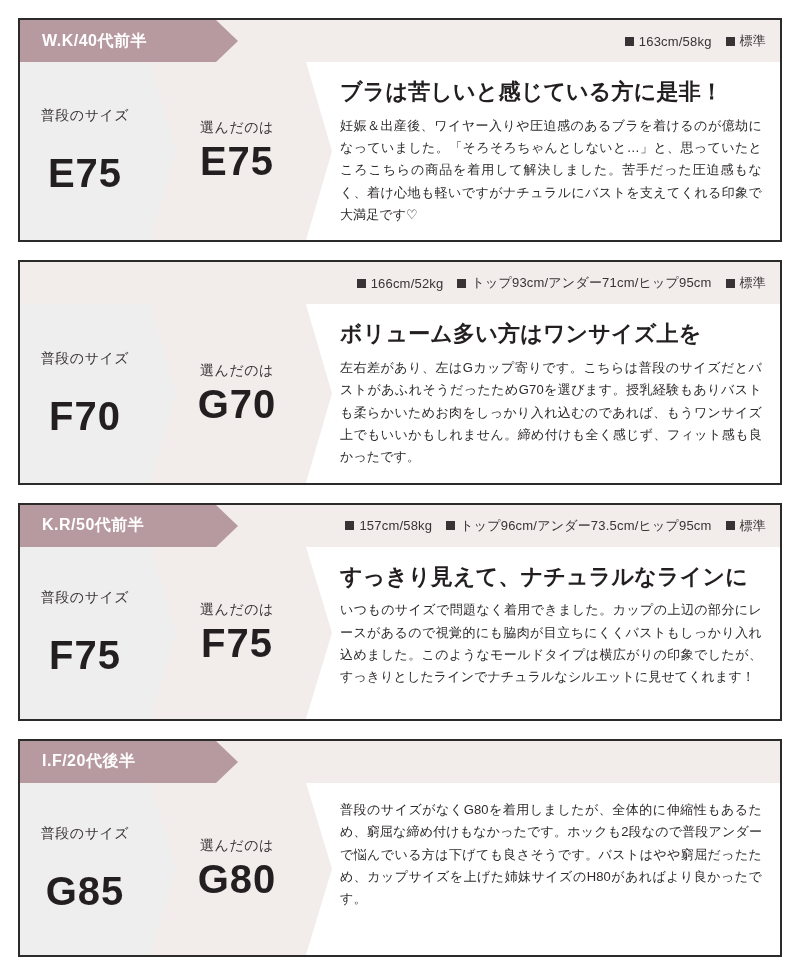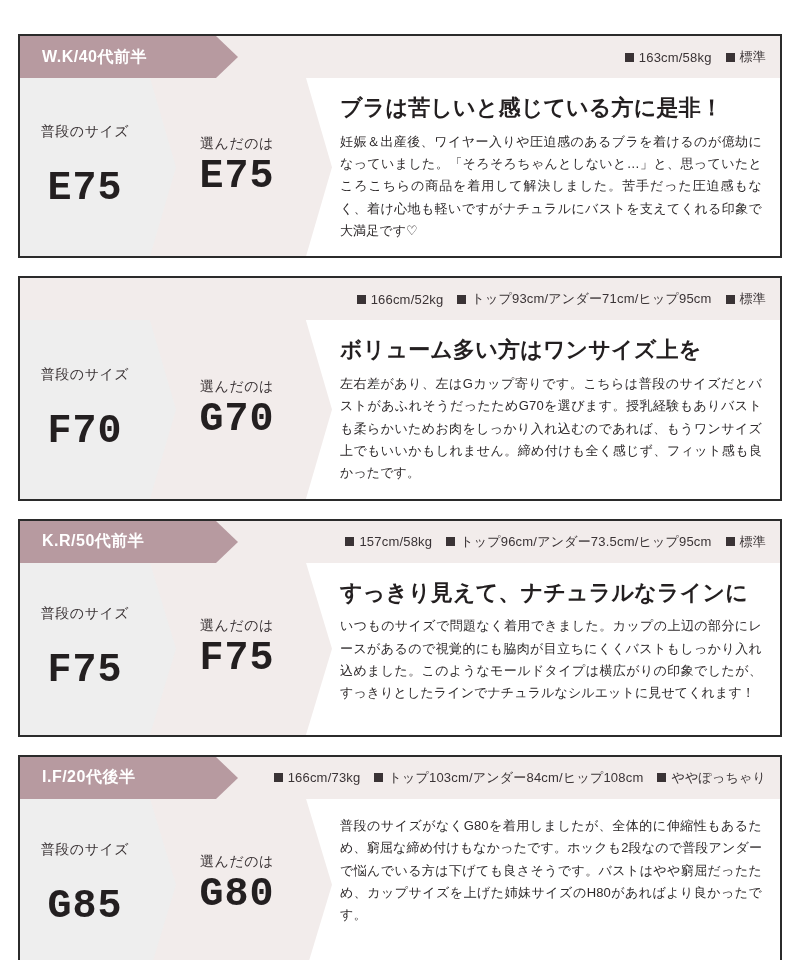--- a/index.html
+++ b/index.html
@@ -12,21 +12,21 @@
     height: 960px;
     font-family: "Liberation Sans", "DejaVu Sans", sans-serif;
     color: #231f20;
     -webkit-font-smoothing: antialiased;
   }
   .page {
     width: 800px;
     height: 960px;
     position: relative;
     box-sizing: border-box;
-    padding: 34px 18px 0 18px;
+    padding: 18px 18px 0 18px;
     border-radius: 25px;
   }
   .review-card {
     border: 2px solid #2b2b2b;
     box-sizing: border-box;
     margin-bottom: 18px;
     background: #ffffff;
     overflow: hidden;
   }
   
@@ -139,21 +139,20 @@
     color: #3a3335;
     letter-spacing: 0.5px;
     margin-bottom: 2px;
   }
   .size-value {
     font-size: 40px;
     font-weight: bold;
     color: #231f20;
     line-height: 1.1;
     letter-spacing: 1px;
-    font-family: Liberation Mono, monospace;
   }
   .review-text {
     flex: 1;
     padding: 16px 18px 14px 34px;
     box-sizing: border-box;
   }
   .review-title {
     font-size: 22px;
     font-weight: bold;
     color: #231f20;
@@ -268,34 +267,20 @@
       <div class="review-text">
         <h3 class="review-title">すっきり見えて、ナチュラルなラインに</h3>
         <p class="review-body">いつものサイズで問題なく着用できました。カップの上辺の部分にレースがあるので視覚的にも脇肉が目立ちにくくバストもしっかり入れ込めました。このようなモールドタイプは横広がりの印象でしたが、すっきりとしたラインでナチュラルなシルエットに見せてくれます！</p>
       </div>
     </div>
   </div>
 
   <div class="review-card">
     <div class="card-head">
       <div class="head-name">I.F/20代後半</div>
-      <div class="head-specs">
-        <span class="spec-item">
-            <i class="spec-sq"></i>
-            <span>166cm/73kg</span>
-          </span>
-        <span class="spec-item">
-            <i class="spec-sq"></i>
-            <span>トップ103cm/アンダー84cm/ヒップ108cm</span>
-          </span>
-        <span class="spec-item">
-            <i class="spec-sq"></i>
-            <span>ややぽっちゃり</span>
-          </span>
-      </div>
     </div>
     <div class="card-body">
       <div class="size-block size-usual">
         <div class="size-label">普段のサイズ</div>
         <div class="size-value">G85</div>
       </div>
       <div class="size-block size-chosen">
         <div class="size-label">選んだのは</div>
         <div class="size-value">G80</div>
       </div>

